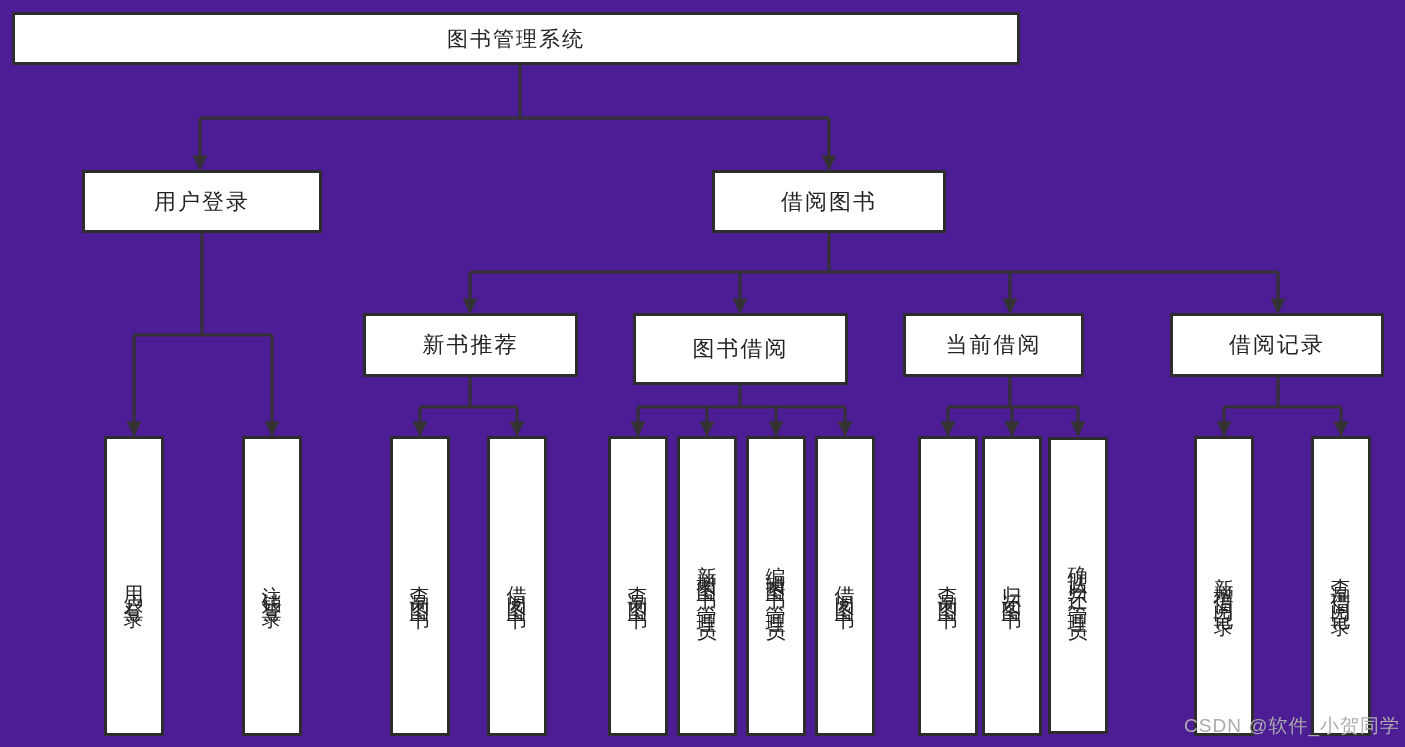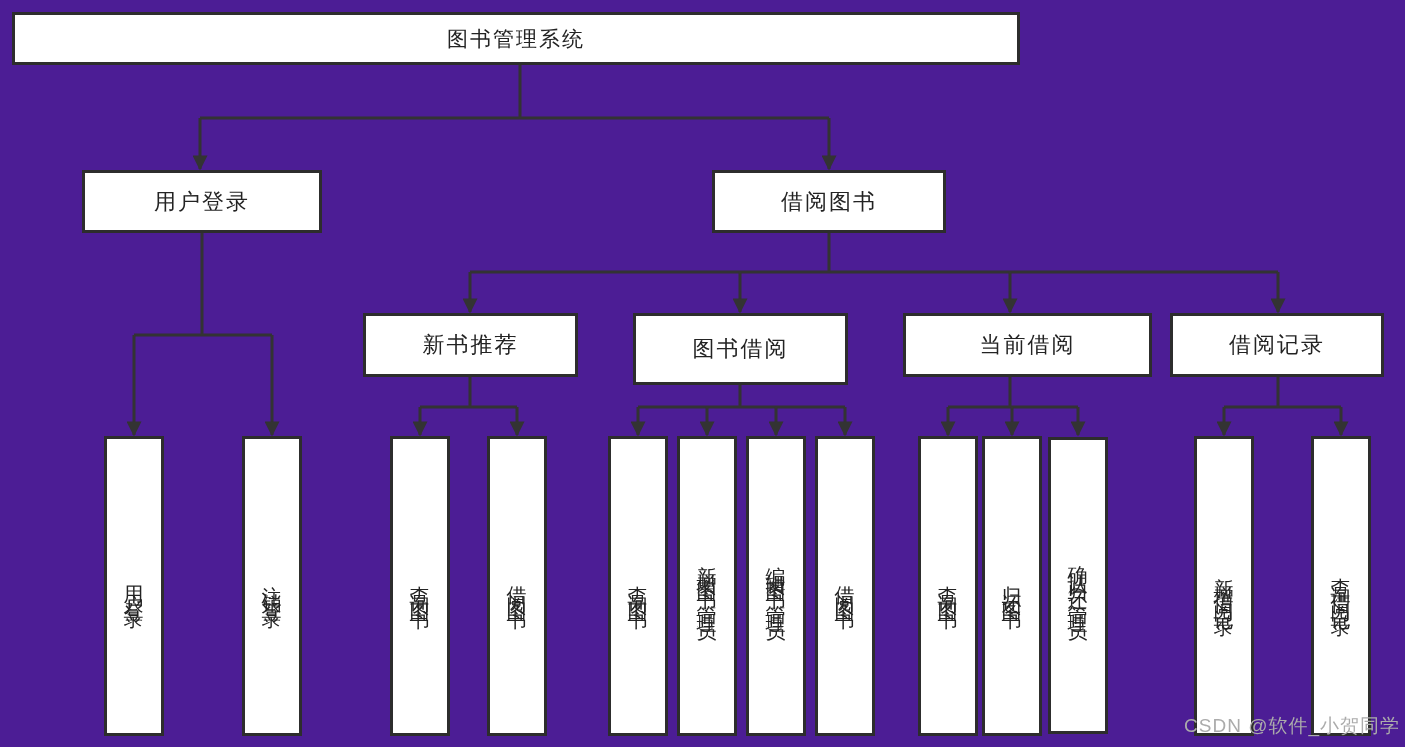--- a/index.html
+++ b/index.html
@@ -93,21 +93,21 @@
     </g>
   </svg>
 
   <div class="box root-box" style="left:12px; top:12px; width:1008px; height:53px;">图书管理系统</div>
 
   <div class="box hnode" style="left:82px; top:170px; width:240px; height:63px;">用户登录</div>
   <div class="box hnode" style="left:712px; top:170px; width:234px; height:63px;">借阅图书</div>
 
   <div class="box hnode" style="left:363px; top:313px; width:215px; height:64px;">新书推荐</div>
   <div class="box hnode" style="left:633px; top:313px; width:215px; height:72px;">图书借阅</div>
-  <div class="box hnode" style="left:903px; top:313px; width:249px; height:64px;">当前借阅</div>
+  <div class="box hnode" style="left:903px; top:313px; width:181px; height:64px;">当前借阅</div>
   <div class="box hnode" style="left:1170px; top:313px; width:214px; height:64px;">借阅记录</div>
 
   <div class="box leaf" style="left:104px; top:436px; width:60px; height:300px;">用户登录</div>
   <div class="box leaf" style="left:242px; top:436px; width:60px; height:300px;">注销登录</div>
 
   <div class="box leaf" style="left:390px; top:436px; width:60px; height:300px;">查询图书</div>
   <div class="box leaf" style="left:487px; top:436px; width:60px; height:300px;">借阅图书</div>
 
   <div class="box leaf" style="left:608px; top:436px; width:60px; height:300px;">查询图书</div>
   <div class="box leaf" style="left:677px; top:436px; width:60px; height:300px;">新增图书（管理员）</div>

